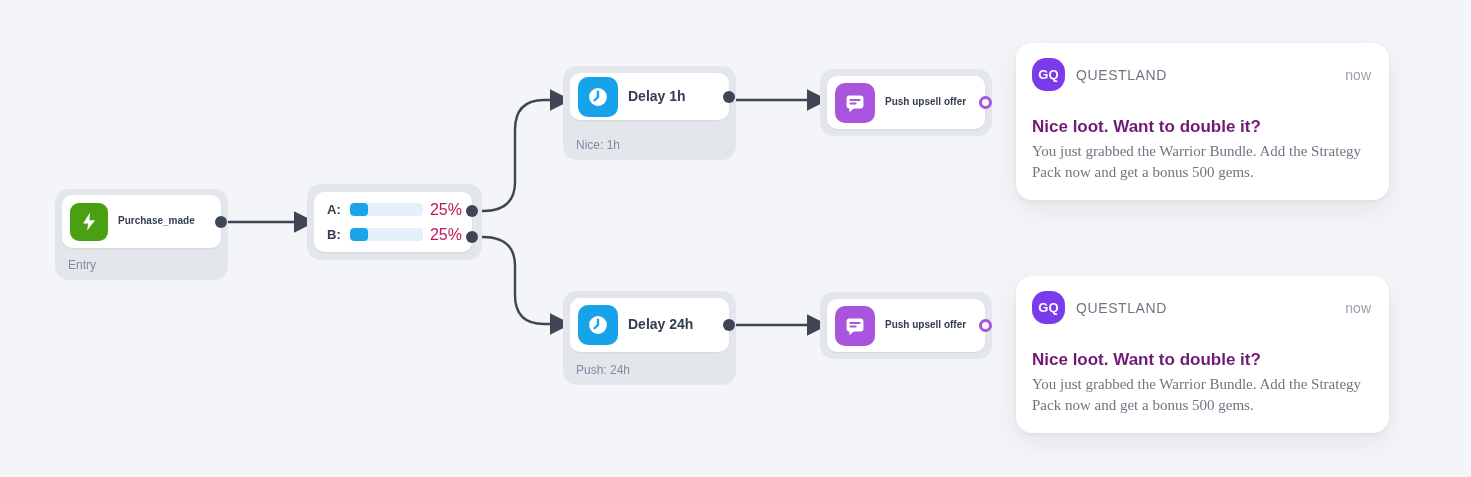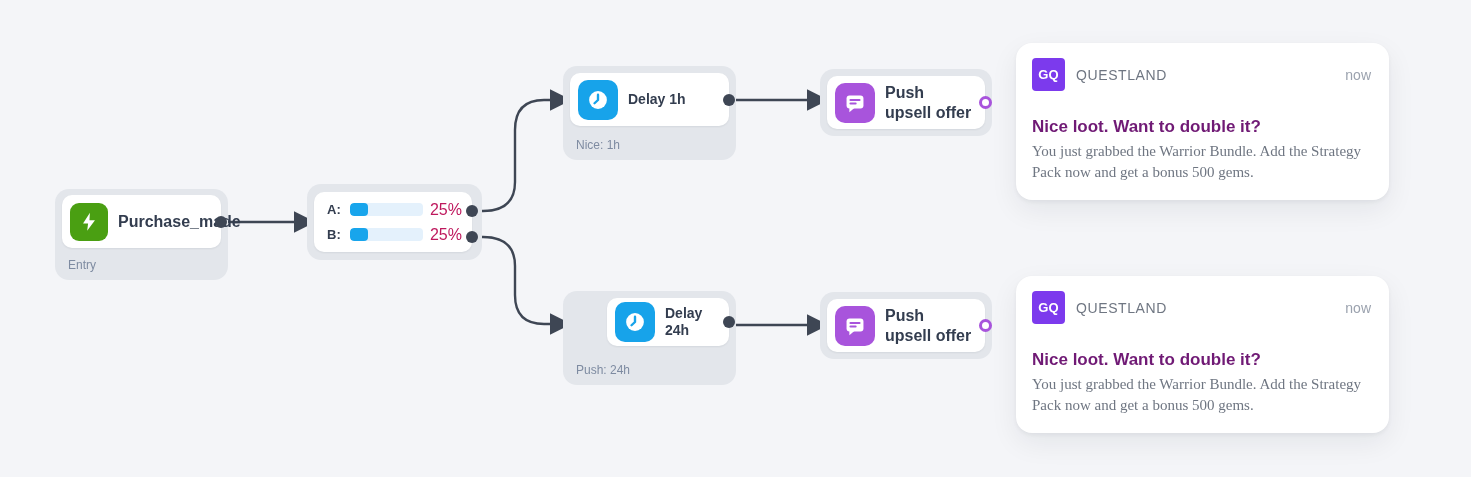--- a/index.html
+++ b/index.html
@@ -37,21 +37,21 @@
     left: 7px; top: 7px; right: 7px;
     background: #ffffff;
     border-radius: 10px;
     box-shadow: 0 1px 2px rgba(15,23,42,.07);
     display: flex;
     align-items: center;
     padding: 0 10px 0 8px;
     gap: 10px;
   }
   .node-title {
-    font-size: 16px;
+    font-size: 10px;
     font-weight: 700;
     color: #333d4f;
     line-height: 1.25;
   }
   .badge {
     position: absolute;
     left: 13px; bottom: 8px;
     font-size: 12px;
     color: #7e8ba1;
   }
@@ -119,21 +119,21 @@
     position: absolute;
     width: 373px;
     background: #ffffff;
     border-radius: 16px;
     box-shadow: 0 10px 28px rgba(15,23,42,.07), 0 2px 4px rgba(15,23,42,.05);
     padding: 15px 18px 16px 16px;
   }
   .notif-head { display: flex; align-items: center; gap: 11px; }
   .notif-avatar {
     width: 33px; height: 33px;
-    border-radius: 4px;
+    border-radius: 14px;
     background: #7c3aed;
     color: #fff;
     font-size: 13px; font-weight: 700;
     display: flex; align-items: center; justify-content: center;
     letter-spacing: .2px;
   }
   .notif-app { font-size: 14px; color: #6f7682; letter-spacing: .6px; flex: 1; }
   .notif-time { font-size: 14px; color: #9ba2ae; }
   .notif-title { margin-top: 26px; font-size: 17px; font-weight: 700; color: #701a75; }
   .notif-body { margin-top: 4px; font-size: 15px; line-height: 1.42; color: #6f7682; font-family: Liberation Serif, serif; }
@@ -184,21 +184,21 @@
             <span class="bar-fill" style="display: block; width: 25%;"></span>
           </span>
         <span class="split-pct">25%</span>
       </div>
       <span class="split-port-a"></span>
       <span class="split-port-b"></span>
     </div>
   </div>
 
   <div class="shell" style="left:563px; top:66px; width:173px; height:94px;">
-    <div class="card" style="height:53px;">
+    <div class="card" style="height:47px;">
       <span class="icon-sq blue">
         <svg width="26" height="26" viewBox="0 0 24 24">
             <circle cx="12" cy="12" r="8.2" fill="#ffffff"></circle>
             <path d="M12 7.2 L12 12 L8.8 15" stroke="#17a3ea" stroke-width="2.2" stroke-linecap="round" stroke-linejoin="round" fill="none"></path>
           </svg>
       </span>
       <span class="node-title" style="font-size:14px;">Delay 1h</span>
       <span class="port-out"></span>
     </div>
     <span class="badge">Nice: 1h</span>
@@ -212,21 +212,21 @@
             <path d="M6.8 16.5 L6.8 20.6 L11.4 16.5 Z" fill="#ffffff"></path>
             <path d="M7.8 9.3 L16.2 9.3 M7.8 12.4 L12.6 12.4" stroke="#a854dc" stroke-width="1.9" stroke-linecap="round"></path>
           </svg>
       </span>
       <span class="node-title" style="width:88px;">Push upsell offer</span>
       <span class="port-ring"></span>
     </div>
   </div>
 
   <div class="shell" style="left:563px; top:291px; width:173px; height:94px;">
-    <div class="card" style="height:48px;margin-left:37px;">
+    <div class="card" style="height:54px;">
       <span class="icon-sq blue">
         <svg width="26" height="26" viewBox="0 0 24 24">
             <circle cx="12" cy="12" r="8.2" fill="#ffffff"></circle>
             <path d="M12 7.2 L12 12 L8.8 15" stroke="#17a3ea" stroke-width="2.2" stroke-linecap="round" stroke-linejoin="round" fill="none"></path>
           </svg>
       </span>
       <span class="node-title" style="font-size:14px;">Delay 24h</span>
       <span class="port-out"></span>
     </div>
     <span class="badge">Push: 24h</span>

